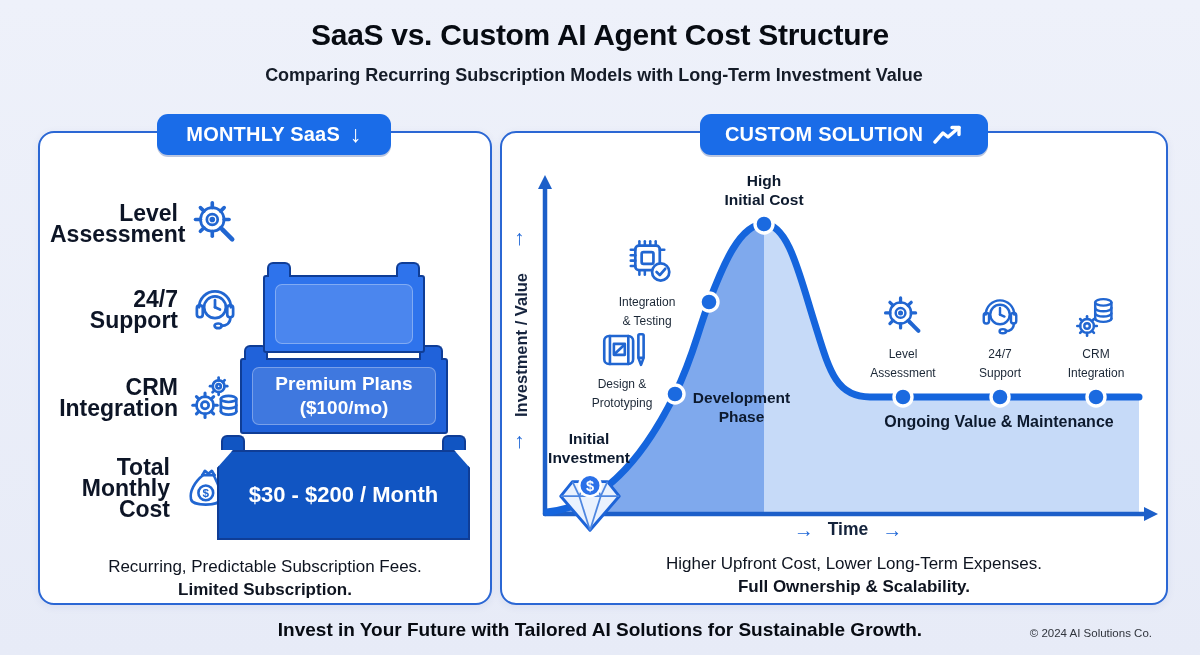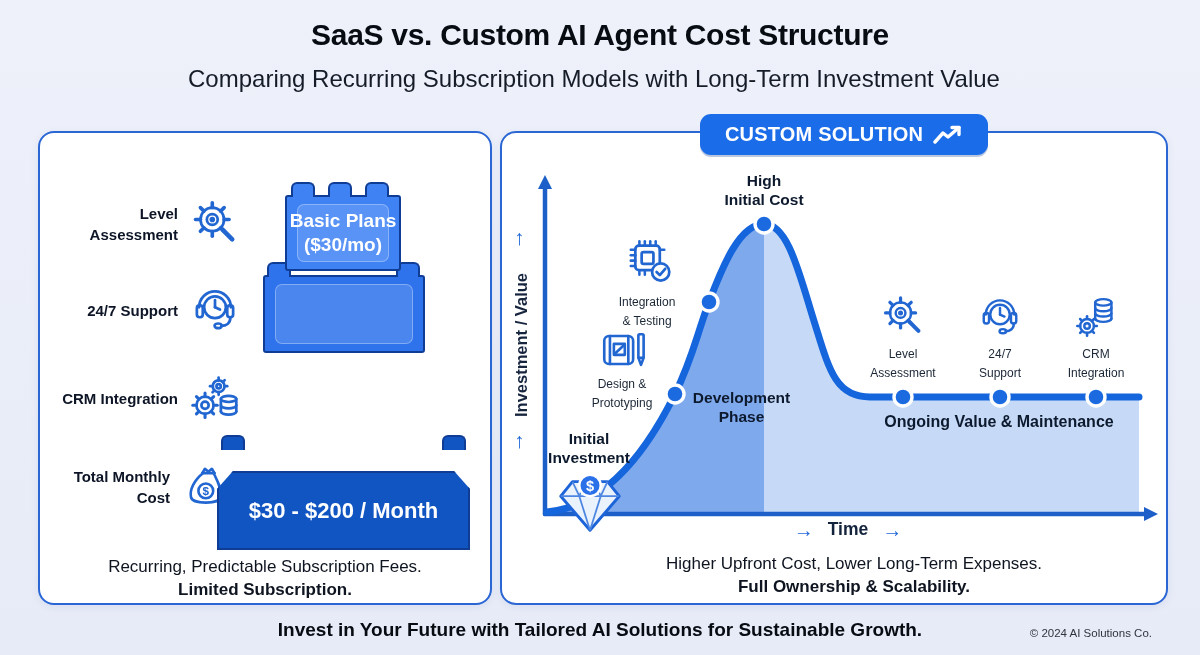--- a/index.html
+++ b/index.html
@@ -14,41 +14,41 @@
     width:1200px;height:655px;position:relative;overflow:hidden;
     background:linear-gradient(180deg,#eef1fa 0%,#e7ebf7 100%);
     font-family:"Liberation Sans",sans-serif;color:var(--ink);
   }
   .stage{position:absolute;inset:0;}
 
   
   .title{position:absolute;top:18px;left:0;right:0;text-align:center;
     font-size:30px;font-weight:800;letter-spacing:-0.3px;color:#070b12;margin:0;}
   .subtitle{position:absolute;top:65px;left:0;right:12px;text-align:center;
-    font-size:24px;font-weight:400;color:#151c28;margin:0;}
+    font-size:18px;font-weight:700;color:#151c28;margin:0;}
 
   
   .panel{position:absolute;background:#ffffff;border:2.5px solid var(--panel-border);
     border-radius:16px;box-shadow:0 2px 8px rgba(25,60,140,0.07);}
   .left-panel{left:38px;top:131px;width:450px;height:470px;}
   .right-panel{left:500px;top:131px;width:664px;height:470px;}
 
   
   .pill{position:absolute;height:41px;background:var(--blue);border-radius:11px;
     display:flex;align-items:center;justify-content:center;gap:10px;
     color:#fff;font-size:20px;font-weight:800;letter-spacing:0.2px;
     box-shadow:0 2px 0 rgba(10,50,140,0.28);z-index:9;}
   .left-pill{left:157px;top:114px;width:234px;}
   .right-pill{left:700px;top:114px;width:288px;}
   .pill-arrow{font-size:23px;font-weight:800;line-height:1;}
 
   
   .saas-row{position:absolute;left:6px;width:198px;display:flex;
     align-items:center;justify-content:flex-end;gap:8px;}
-  .row-label{width:128px;text-align:right;font-size:15px;line-height:21px;
+  .row-label{width:128px;text-align:right;font-size:23px;line-height:21px;
     font-weight:700;color:#0d1526;}
   .row-icon{width:58px;height:58px;flex:0 0 auto;}
   .row-icon svg{width:100%;height:100%;display:block;}
   .r1{top:62px}.r2{top:148px}.r3{top:236px}.r4{top:324px}
   .r4 .row-icon{width:66px;height:60px;}
 
   
   .block{position:absolute;box-sizing:border-box;border:2.5px solid var(--navy);
     display:flex;align-items:center;justify-content:center;text-align:center;}
   .block .stud{position:absolute;top:-15px;width:24px;height:15px;
@@ -62,22 +62,22 @@
   .b-basic{left:245px;top:62px;width:116px;height:76px;background:#3e82f4;z-index:4;border-radius:3px;}
   .b-basic .stud:nth-of-type(1){left:4px}.b-basic .stud:nth-of-type(2){left:41px}.b-basic .stud:nth-of-type(3){left:78px}
   .b-standard{left:223px;top:142px;width:162px;height:78px;background:#2e73ec;z-index:3;border-radius:3px;}
   .b-standard .stud:nth-of-type(1){left:2px}.b-standard .stud:nth-of-type(2){left:131px}
   .b-premium{left:200px;top:225px;width:208px;height:76px;background:#2062da;z-index:2;border-radius:3px;}
   .b-premium .stud:nth-of-type(1){left:2px}.b-premium .stud:nth-of-type(2){left:177px}
   .total-stud{position:absolute;width:24px;height:15px;top:302px;box-sizing:border-box;
     border:2.5px solid var(--navy);border-bottom:none;border-radius:6px 6px 0 0;
     background:#1155c2;z-index:1;}
   .ts-left{left:181px}.ts-right{left:402px}
-  .b-total{left:177px;top:317px;width:253px;height:79px;background:#1155c2;z-index:1;
-    clip-path:polygon(16px 0, calc(100% - 16px) 0, 100% 18px, 100% 100%, 0 100%, 0 18px);margin-top:21px;}
+  .b-total{left:177px;top:317px;width:253px;height:90px;background:#1155c2;z-index:1;
+    clip-path:polygon(16px 0, calc(100% - 16px) 0, 100% 18px, 100% 100%, 0 100%, 0 18px);}
   .b-total .block-text{font-size:22px;font-weight:800;}
 
   .lp-caption{position:absolute;left:0;right:0;top:422px;text-align:center;
     font-size:17px;line-height:23px;color:#0e1420;}
   .cap-bold{font-weight:700;}
 
   
   .chart{position:absolute;left:0;top:0;width:664px;height:470px;}
   .rp-label{position:absolute;text-align:center;font-size:12px;line-height:19px;
     font-weight:500;color:#1b2736;}
@@ -217,45 +217,48 @@
           <text x="32" y="41.5" text-anchor="middle" font-size="13.5" font-weight="bold" fill="#2166d1" stroke="none" font-family="Liberation Sans, sans-serif">$</text>
           <g stroke-width="3.4">
                 <path d="M64,46 L64,24"></path>
                 <path d="M57,31 L64,23 L71,31"></path>
               </g>
         </g>
           </svg>
       </span>
     </div>
 
-    <div class="block sticker b-basic">
-      <i class="stud"></i>
-        <i class="stud"></i>
-        <i class="stud"></i>
-      <div class="block-text">
-        <div>Basic Plans</div>
-        <div>($30/mo)</div>
-      </div>
-    </div>
     <div class="block sticker b-standard">
       <i class="stud"></i>
         <i class="stud"></i>
+    </div>
+    <div class="block sticker b-premium">
+      <i class="stud"></i>
+        <i class="stud"></i>
+      <div class="block-text">
+        <div>Premium Plans</div>
+        <div>($100/mo)</div>
+      </div>
     </div>
     <i class="total-stud ts-left"></i>
     <i class="total-stud ts-right"></i>
     <div class="block b-total">
       <div class="block-text">$30 - $200 / Month</div>
     </div>
 
     <div class="lp-caption">
       <div>Recurring, Predictable Subscription Fees.</div>
       <div class="cap-bold">Limited Subscription.</div>
     </div>
   </section>
 
+  <div class="pill left-pill">
+    <span>MONTHLY SaaS</span>
+    <span class="pill-arrow">↓</span>
+  </div>
 
   <section class="panel right-panel">
 
     <svg class="chart" viewBox="0 0 664 470">
 
       <path d="M45,381 L45,379 C95,374 138,332 173,261 C191,224 194,204 207,169 C221,132 238,91 262,91 L262,381 Z" fill="#7fa9ed"></path>
       <path d="M262,91 C286,91 297,140 312,188 C327,236 333,264 368,264 L637,264 L637,381 L262,381 Z" fill="#c6daf8"></path>
 
       <g stroke="#1c5fc9" stroke-width="4.5" stroke-linecap="round">
         <line x1="43" y1="381" x2="43" y2="54"></line>

